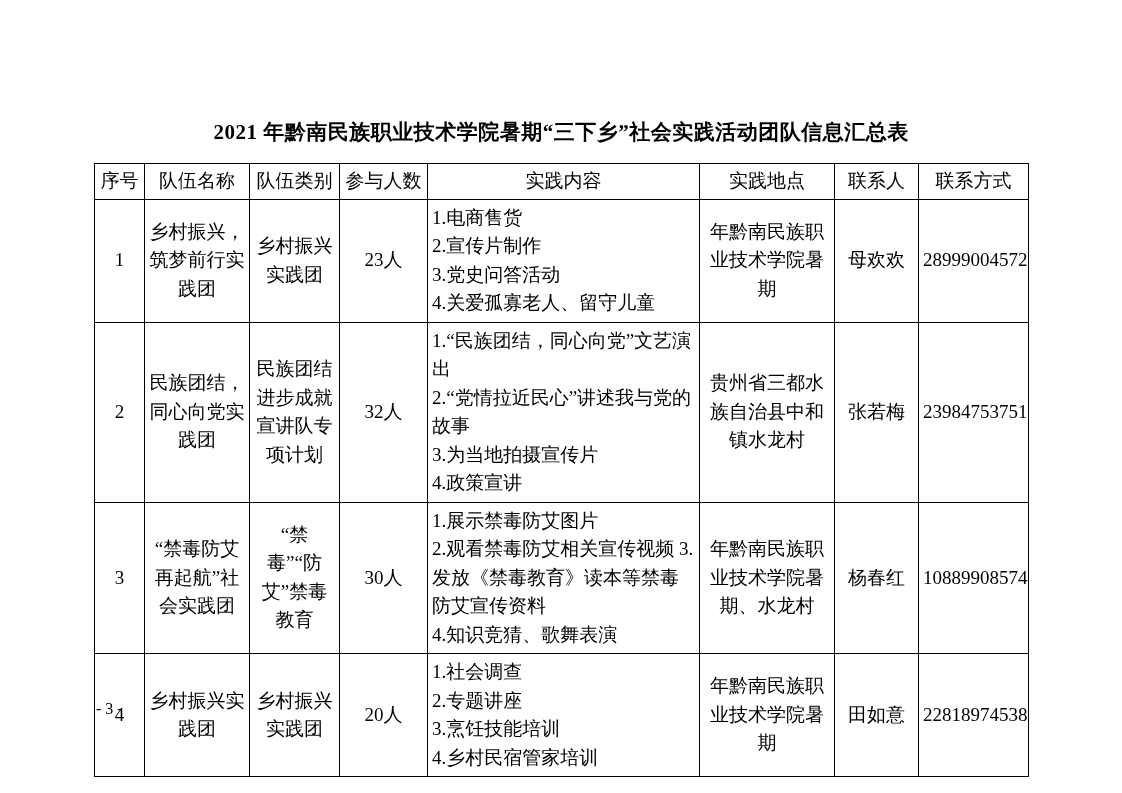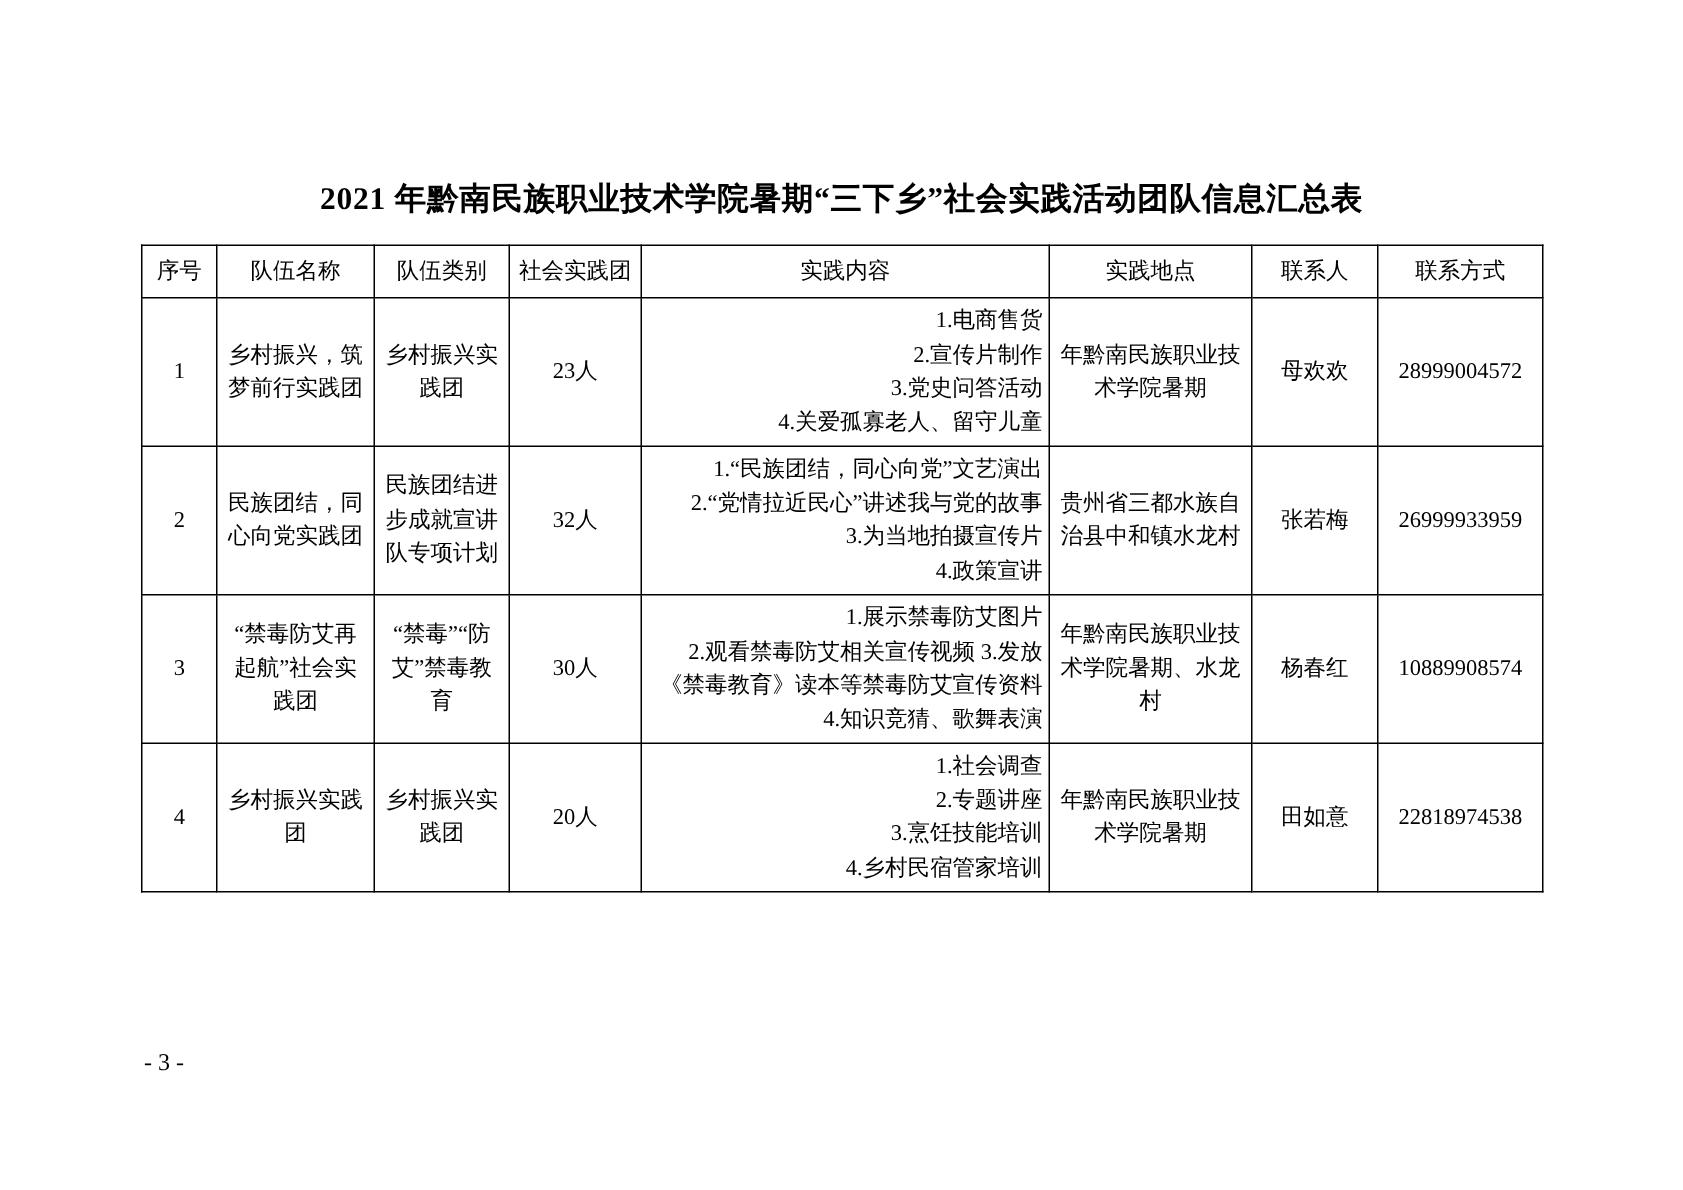--- a/index.html
+++ b/index.html
@@ -36,21 +36,21 @@
   table.summary {
     position: absolute;
     left: 94px;
     top: 163px;
     width: 934px;
     border-collapse: collapse;
     table-layout: fixed;
   }
   table.summary td, table.summary th {
     border: 1px solid #000000;
-    font-size: 15px;
+    font-size: 19px;
     font-weight: normal;
     text-align: center;
     vertical-align: middle;
     padding: 4px 4px;
     line-height: 1.5;
     font-family: "Liberation Serif", "DejaVu Serif", serif;
   }
   table.summary thead td {
     height: 28px;
     padding: 3px 2px;
@@ -64,21 +64,21 @@
   .col-contact { width: 84px; }
   .col-phone { width: 110px; }
 
   .row-cell { height: 88px; }
   .cell-content {
     display: block;
     white-space: pre-line;
     text-align: center;
   }
   .cell-content.justify {
-    text-align: right;
+    text-align: left;
   }
   .page-number {
     position: absolute;
     left: 96px;
     top: 700px;
     font-size: 16px;
     font-family: "Liberation Serif", "DejaVu Serif", serif;
   }
 </style>
 </head>
@@ -97,21 +97,21 @@
       <col class="col-body">
       <col class="col-place">
       <col class="col-contact">
       <col class="col-phone">
     </colgroup>
     <thead>
       <tr>
         <td>序号</td>
         <td>队伍名称</td>
         <td>队伍类别</td>
-        <td>社会实践团</td>
+        <td>参与人数</td>
         <td>实践内容</td>
         <td>实践地点</td>
         <td>联系人</td>
         <td>联系方式</td>
       </tr>
     </thead>
     <tbody>
       <tr>
         <td class="row-cell">
             <span class="cell-content">1</span>
@@ -160,21 +160,21 @@
 3.为当地拍摄宣传片
 4.政策宣讲</span>
           </td>
         <td class="row-cell">
             <span class="cell-content">贵州省三都水族自治县中和镇水龙村</span>
           </td>
         <td class="row-cell">
             <span class="cell-content">张若梅</span>
           </td>
         <td class="row-cell">
-            <span class="cell-content">26999933959</span>
+            <span class="cell-content">23984753751</span>
           </td>
       </tr>
       <tr>
         <td class="row-cell">
             <span class="cell-content">3</span>
           </td>
         <td class="row-cell">
             <span class="cell-content">“禁毒防艾再起航”社会实践团</span>
           </td>
         <td class="row-cell">

